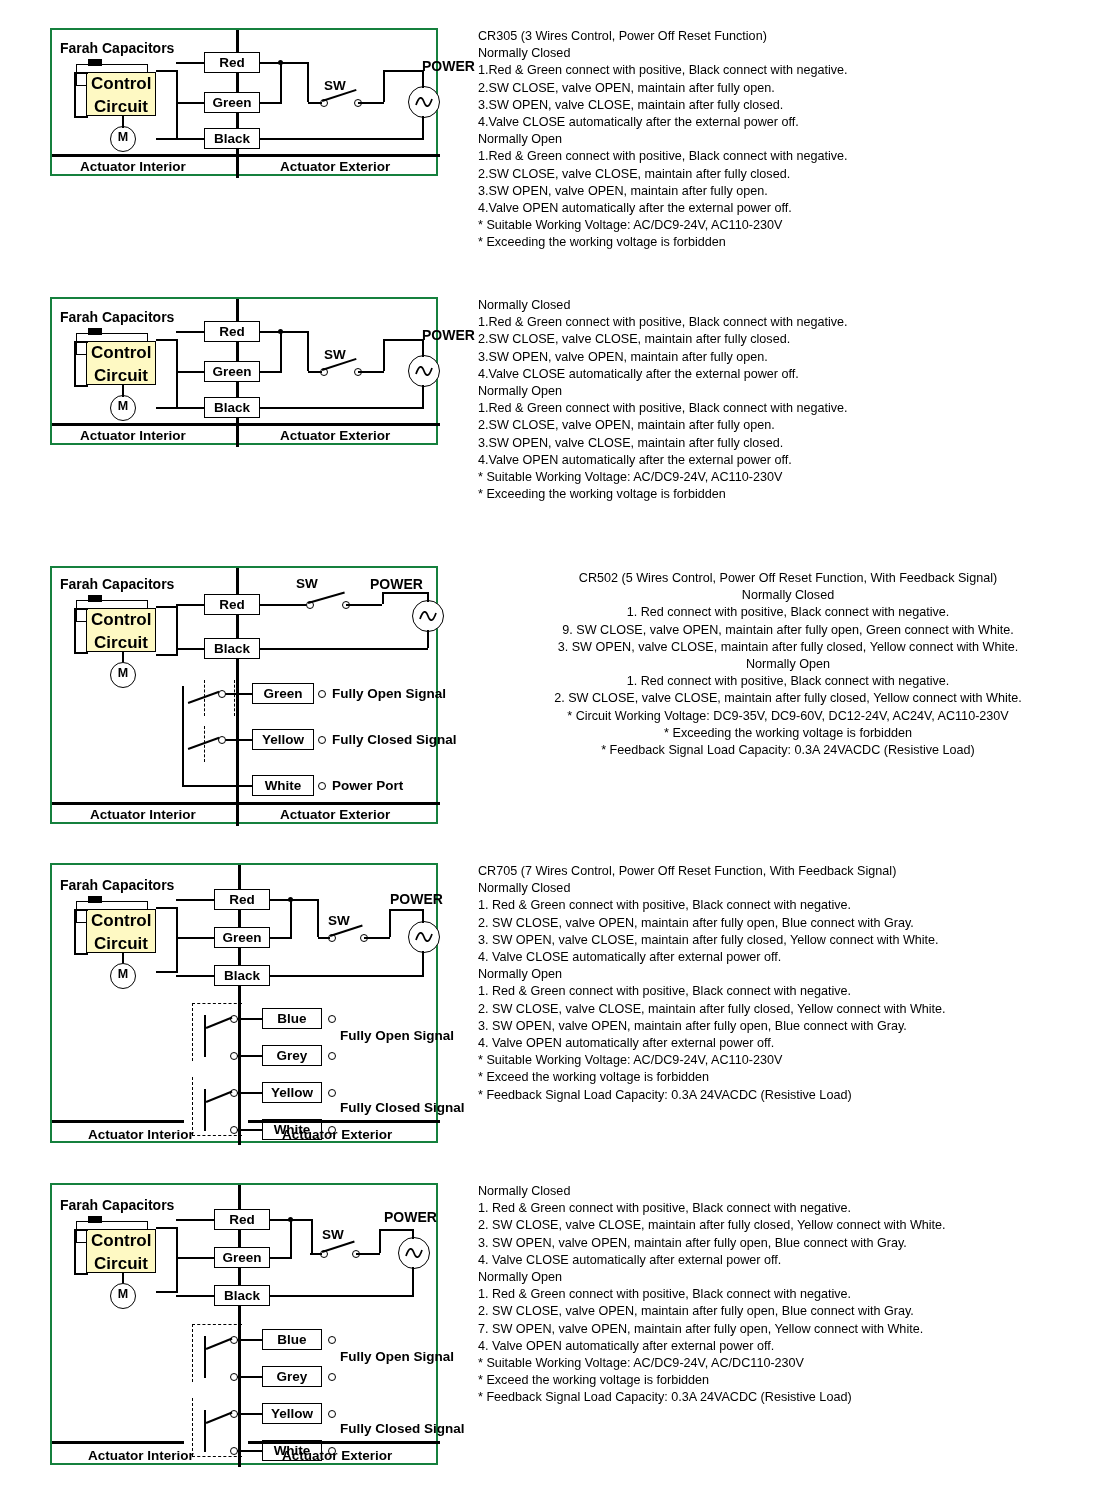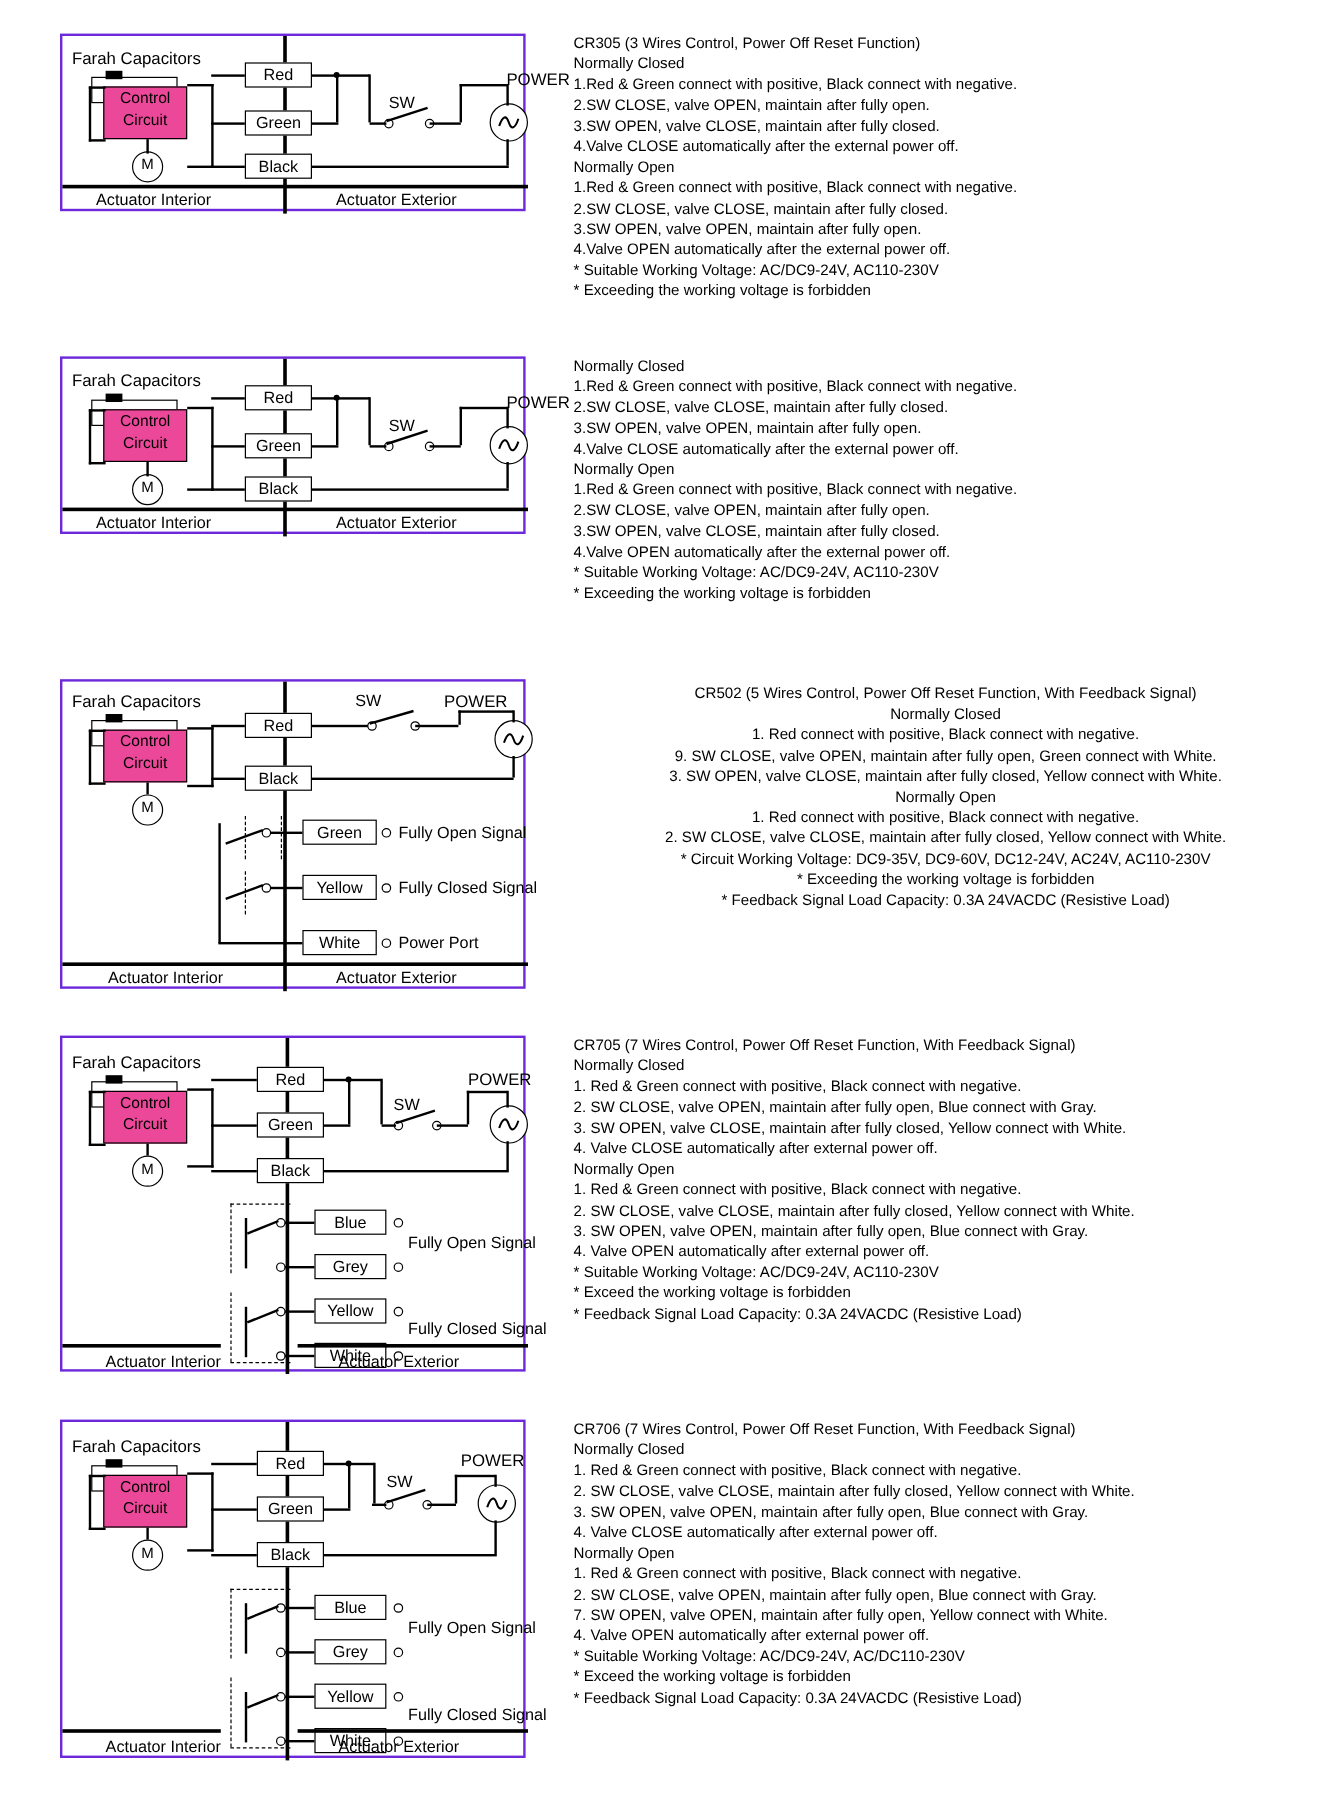--- a/index.html
+++ b/index.html
@@ -30,23 +30,24 @@
     width: 620px;
     font-size: 12.6px;
     line-height: 17.2px;
     color: #000;
   }
   .desc .line { white-space: nowrap; }
 
   
   .dbox {
     position: relative;
-    border: 2px solid #6d28d9;
+    border: 2px solid #15803d;
     background: #fff;
     box-sizing: border-box;
+    font-weight: bold;
   }
   .lbl {
     position: absolute;
     font-size: 13.5px;
     white-space: nowrap;
   }
   .lbl.big { font-size: 14px; }
   .wirebox {
     position: absolute;
     border: 1.6px solid #000;
@@ -55,23 +56,23 @@
     text-align: center;
     box-sizing: border-box;
     line-height: 1;
     display: flex;
     align-items: center;
     justify-content: center;
   }
   .ctrlbox {
     position: absolute;
     border: 1.6px solid #000;
-    background: #ec4899;
+    background: #fef9c3;
     box-sizing: border-box;
-    font-size: 13px;
+    font-size: 17px;
     text-align: center;
   }
   .ctrlbox div { line-height: 1.35; padding: 0 4px;}
   .hline {
     position: absolute;
     background: #000;
     height: 1.6px;
   }
   .vline {
     position: absolute;
@@ -549,21 +550,20 @@
       <div class="dashh" style="left:140px;top:139px;width:50px;"></div>
       <div class="dashv" style="left:140px;top:213px;height:58px;"></div>
       <div class="dashh" style="left:140px;top:271px;width:50px;"></div>
       <div class="hline thick" style="left:0;top:256px;width:132px;"></div>
       <div class="hline thick" style="left:196px;top:256px;width:192px;"></div>
       <div class="lbl" style="left:36px;top:263px;">Actuator Interior</div>
       <div class="lbl" style="left:230px;top:263px;">Actuator Exterior</div>
     </div>
   </div>
   <div class="desc" style="top:0;">
-    <div class="line">CR706 (7 Wires Control, Power Off Reset Function, With Feedback Signal)</div>
     <div class="line">Normally Closed</div>
     <div class="line">1. Red &amp; Green connect with positive, Black connect with negative.</div>
     <div class="line">2. SW CLOSE, valve CLOSE, maintain after fully closed, Yellow connect with White.</div>
     <div class="line">3. SW OPEN, valve OPEN, maintain after fully open, Blue connect with Gray.</div>
     <div class="line">4. Valve CLOSE automatically after external power off.</div>
     <div class="line">Normally Open</div>
     <div class="line">1. Red &amp; Green connect with positive, Black connect with negative.</div>
     <div class="line">2. SW CLOSE, valve OPEN, maintain after fully open, Blue connect with Gray.</div>
     <div class="line">7. SW OPEN, valve OPEN, maintain after fully open, Yellow connect with White.</div>
     <div class="line">4. Valve OPEN automatically after external power off.</div>

